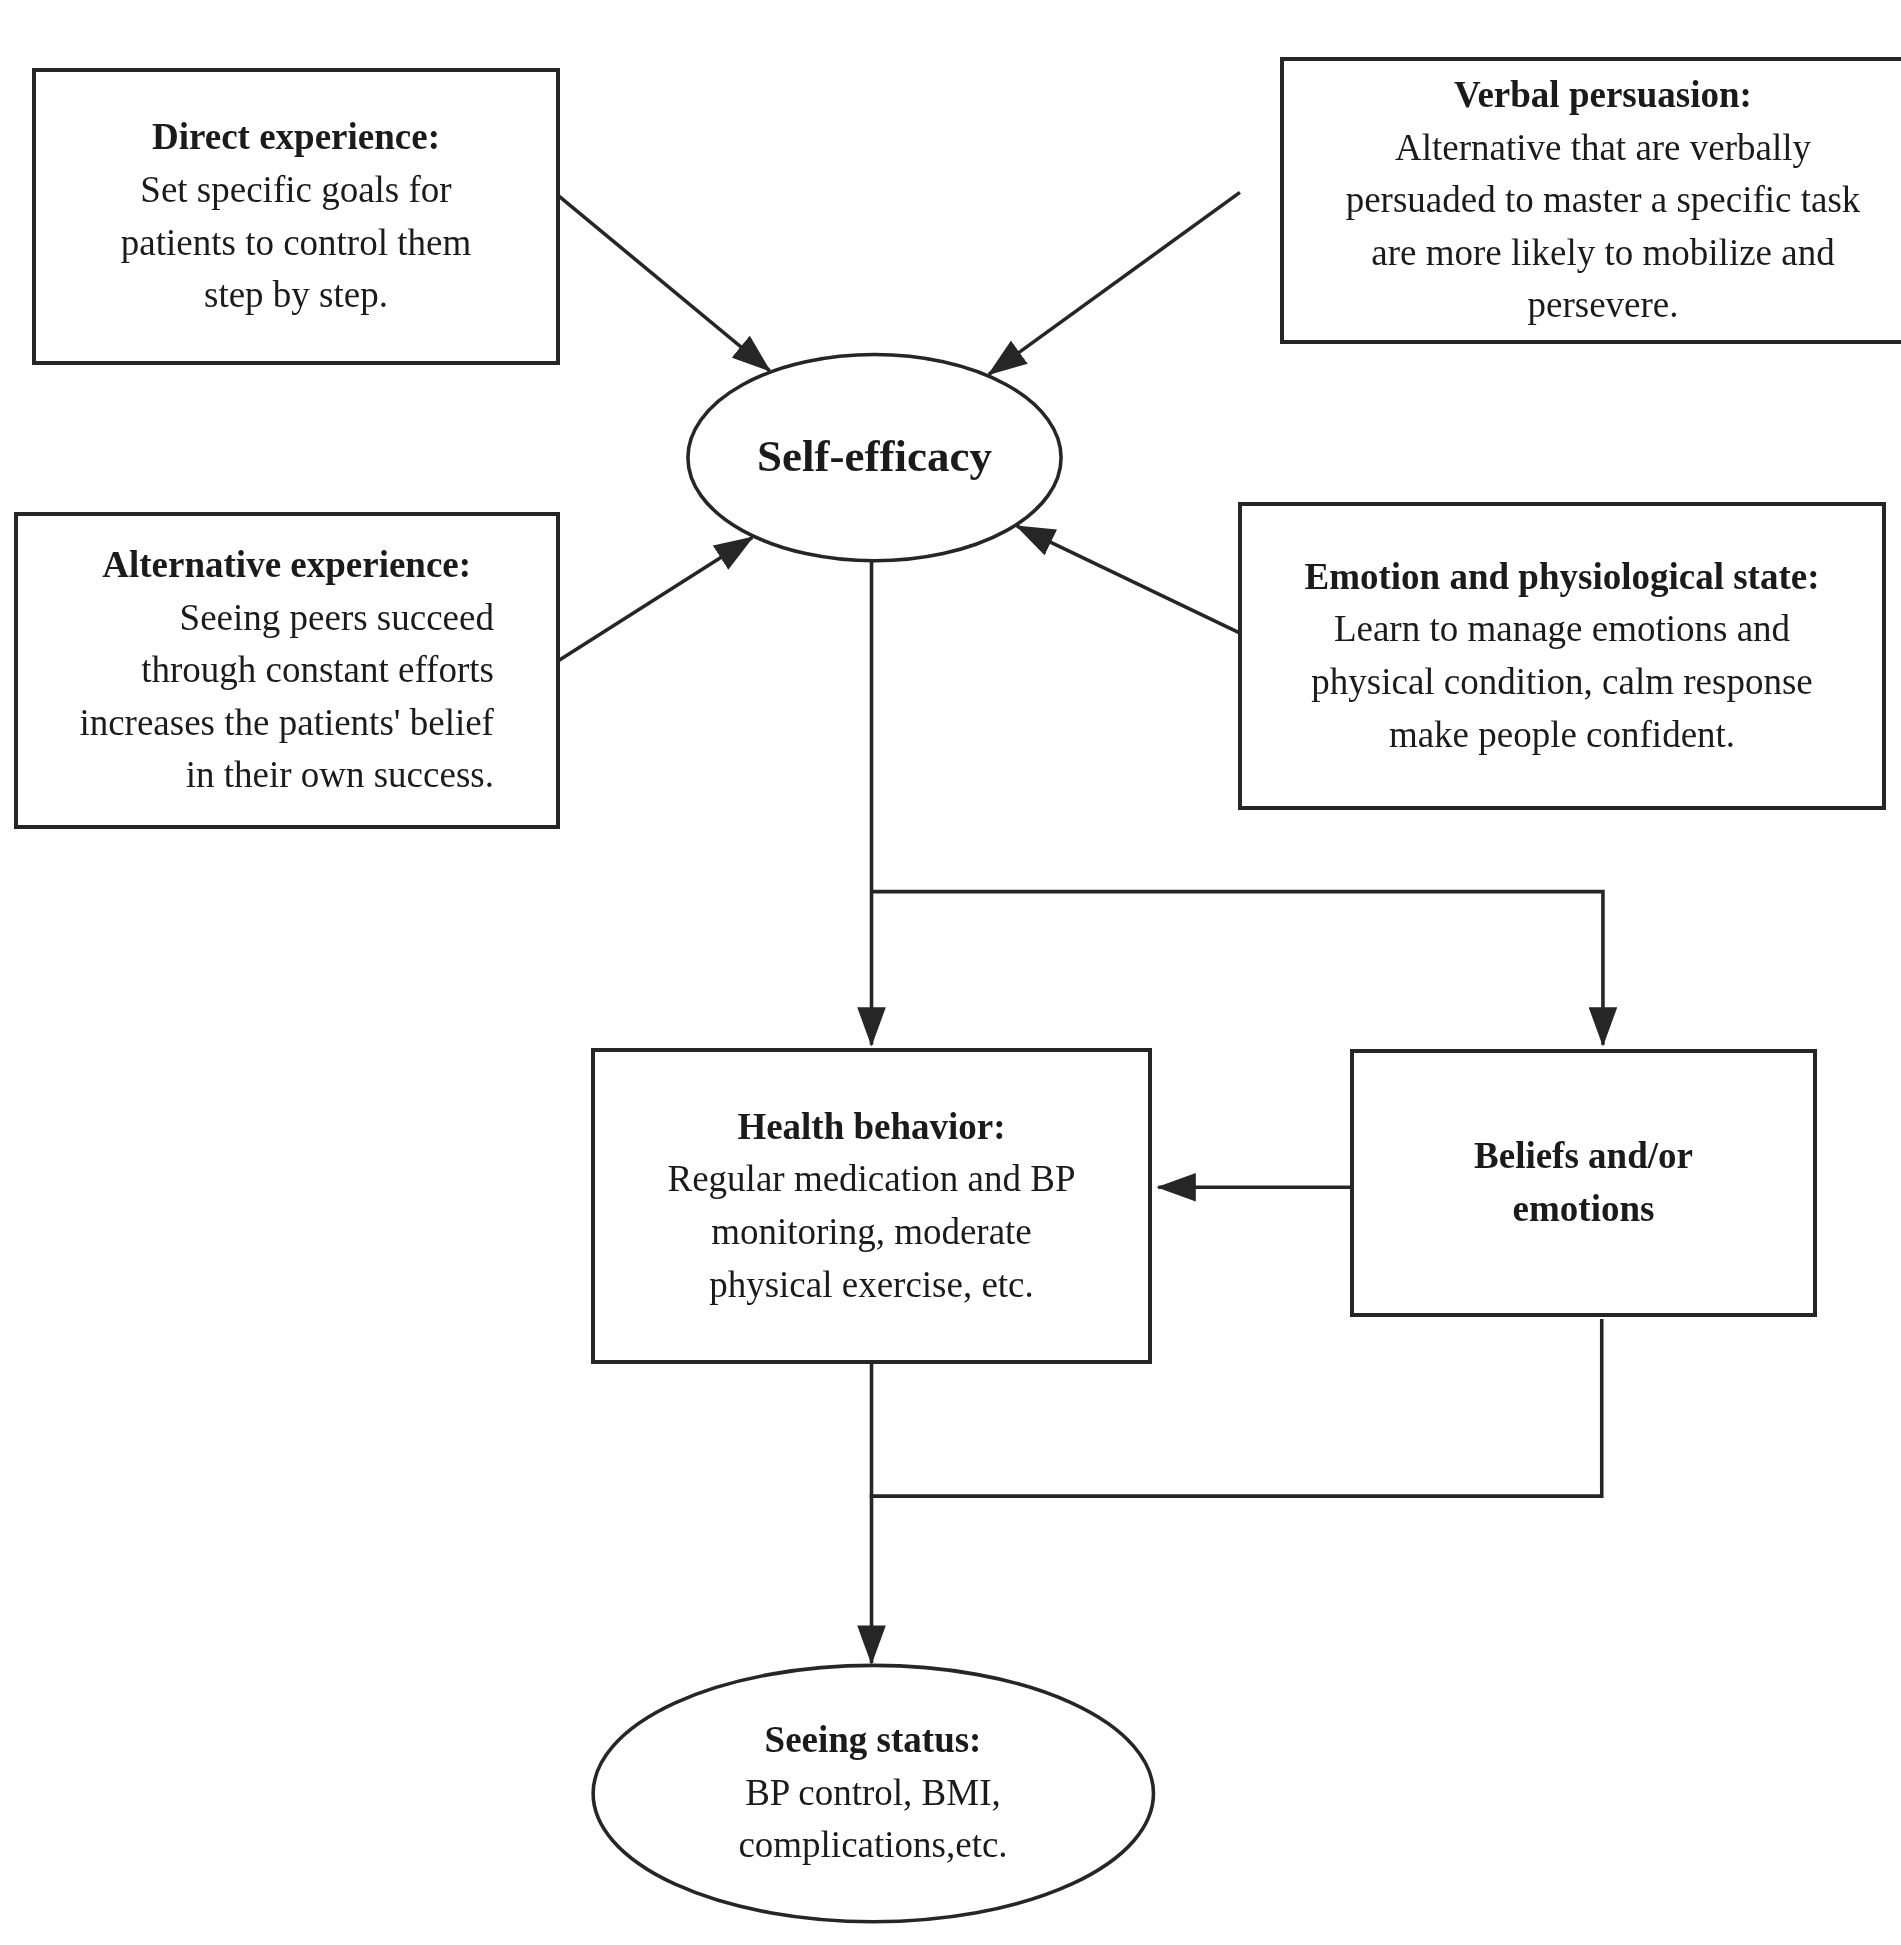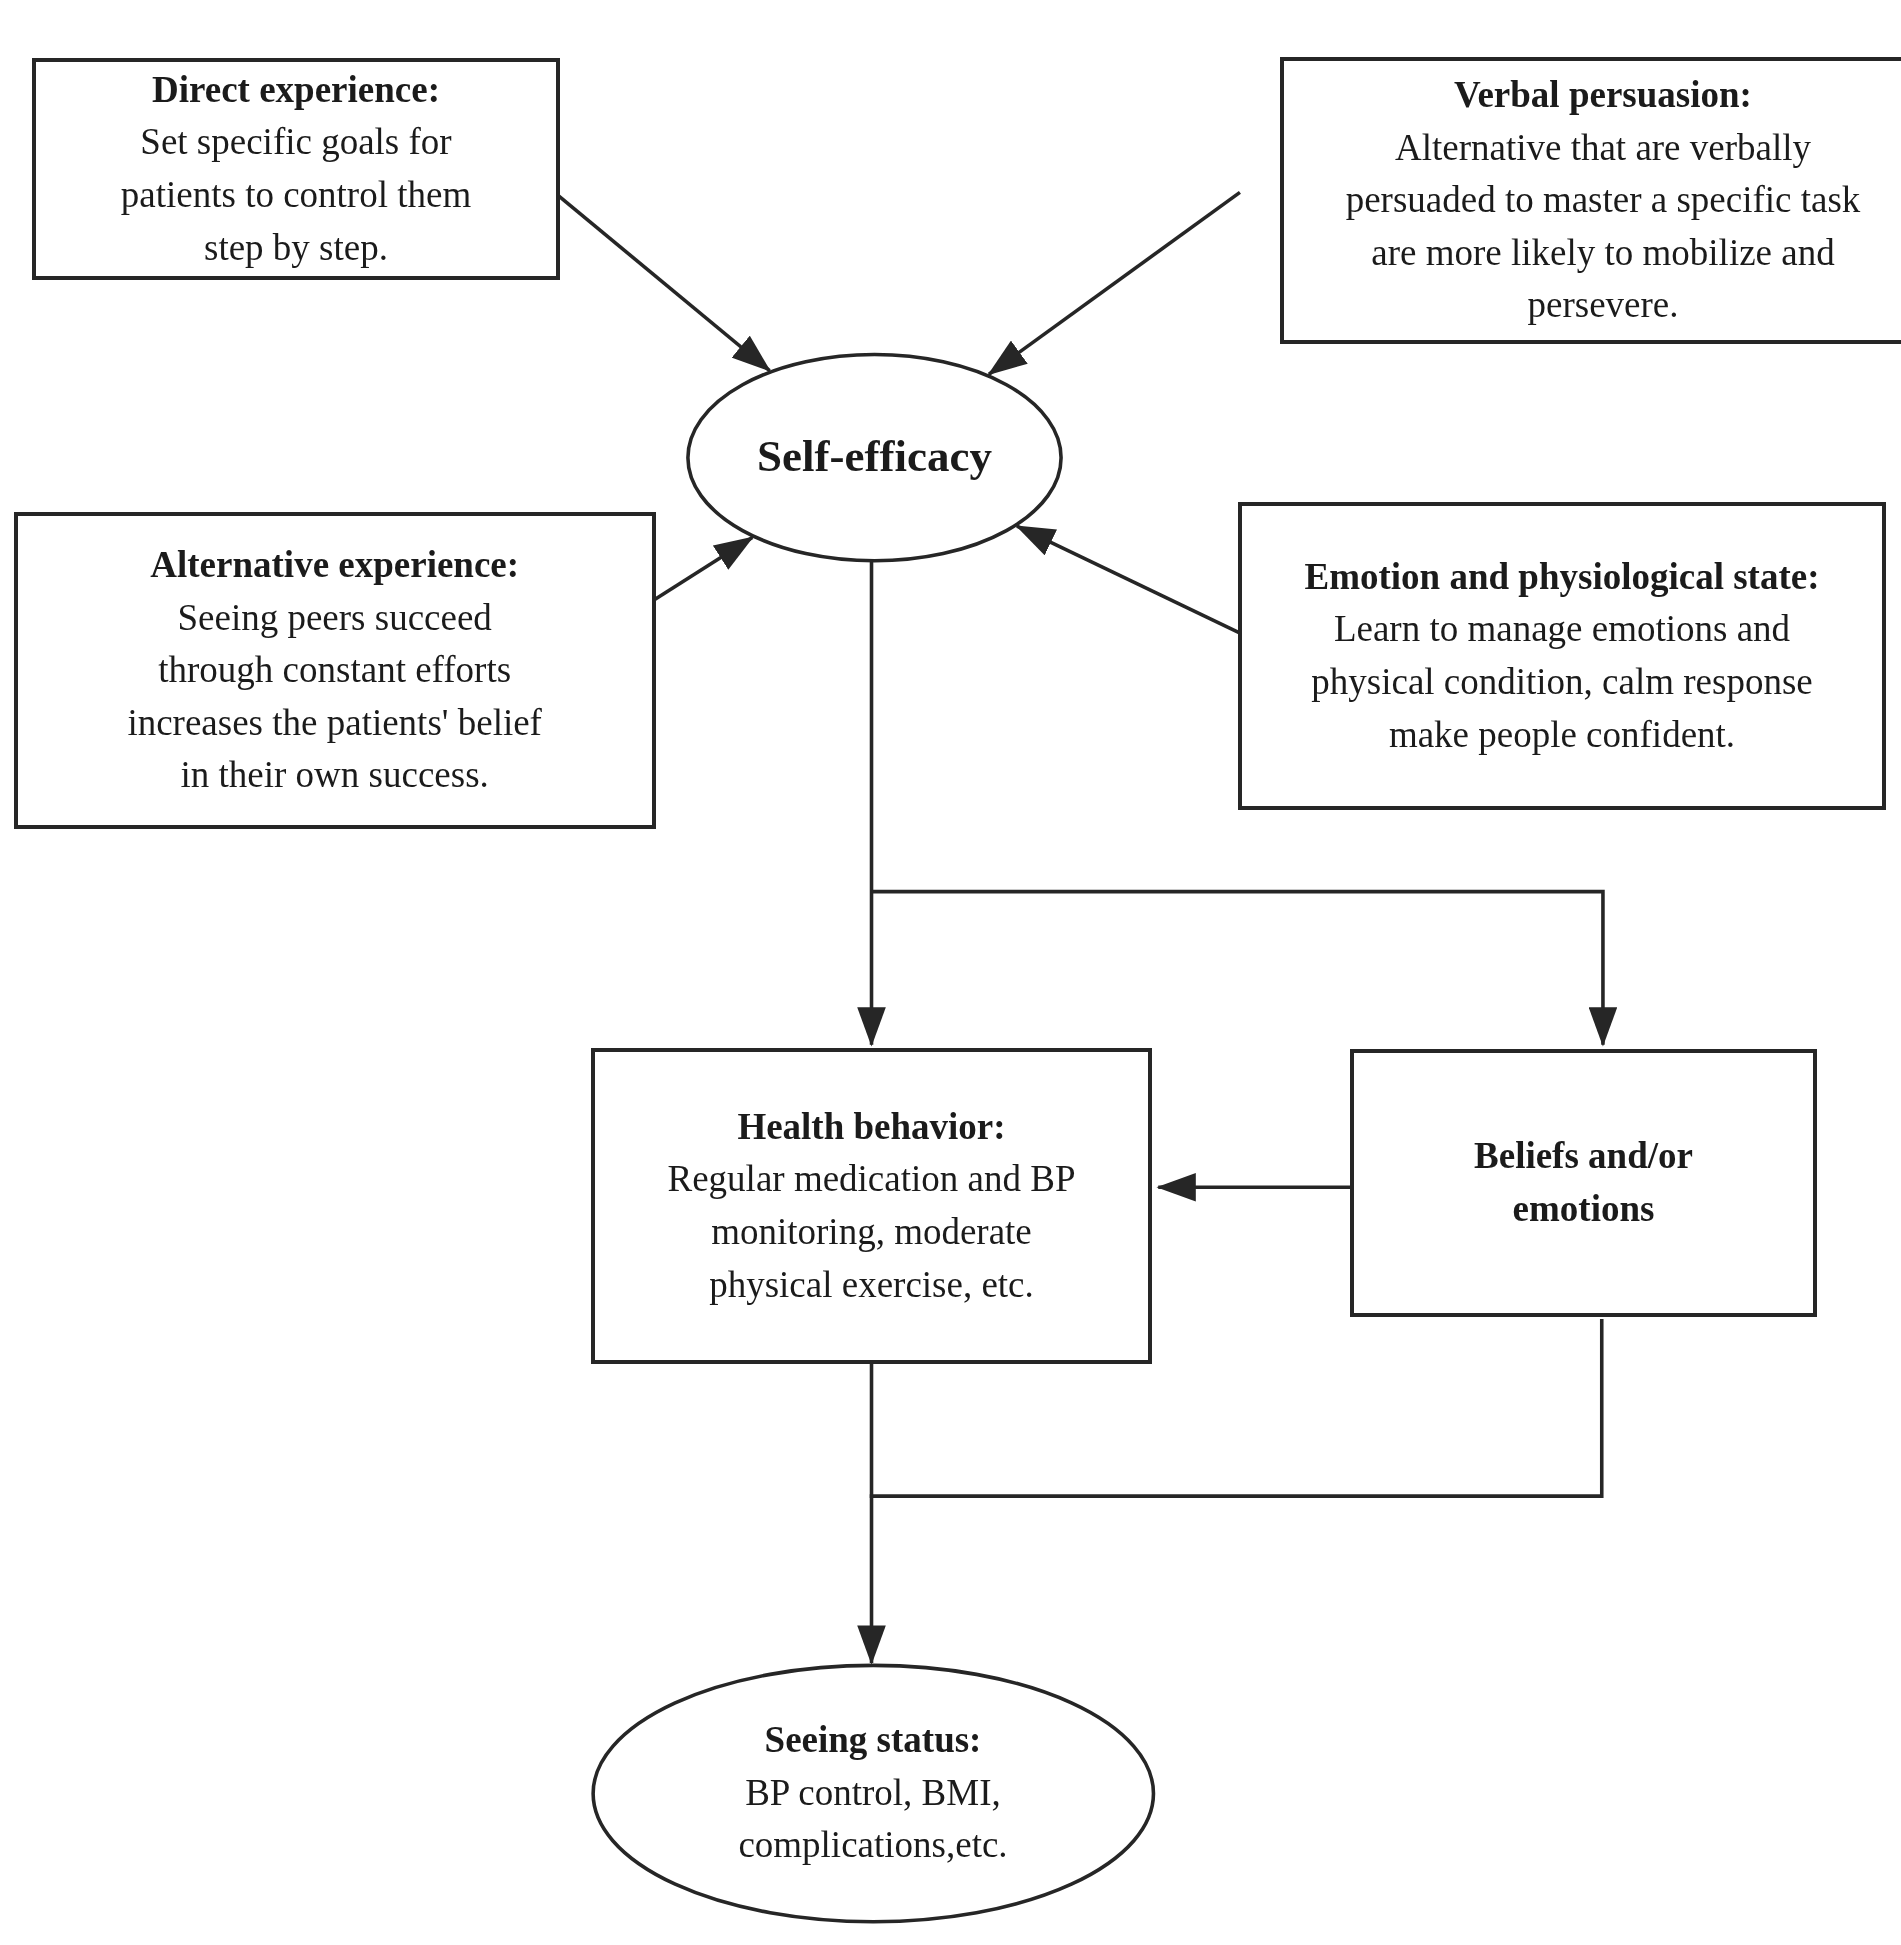--- a/index.html
+++ b/index.html
@@ -83,36 +83,36 @@
 
     <path d="M 2687 2212 L 2687 2509 L 1459 2509" stroke="#262626" stroke-width="6" fill="none"></path>
 
     <path d="M 1462 2220 L 1462 2789" stroke="#262626" stroke-width="6" fill="none" marker-end="url(#arrowhead)"></path>
 
     <ellipse cx="1467" cy="767" rx="313" ry="173" fill="#ffffff" stroke="#262626" stroke-width="6"></ellipse>
 
     <ellipse cx="1465" cy="3008" rx="470" ry="215" fill="#ffffff" stroke="#262626" stroke-width="6"></ellipse>
   </svg>
 
-  <div class="node box" style="left:32px; top:58px; width:528px; height:222px;">
+  <div class="node box" style="left:32px; top:68px; width:528px; height:297px;">
     <div class="node-title">Direct experience:</div>
     <div class="node-body">Set specific goals for
 patients to control them
 step by step.</div>
   </div>
 
   <div class="node box" style="left:1280px; top:57px; width:646px; height:287px;">
     <div class="node-title">Verbal persuasion:</div>
     <div class="node-body">Alternative that are verbally
 persuaded to master a specific task
 are more likely to mobilize and
 persevere.</div>
   </div>
 
-  <div class="node box" style="left:13.7px; top:512px; width:642px; height:317px;">
+  <div class="node box" style="left:13.7px; top:512px; width:546px; height:317px;text-align:right;">
     <div class="node-title">Alternative experience:</div>
     <div class="node-body">Seeing peers succeed
 through constant efforts
 increases  the patients' belief
 in their own success.</div>
   </div>
 
   <div class="node box" style="left:1238px; top:502px; width:648px; height:308px;">
     <div class="node-title">Emotion and physiological state:</div>
     <div class="node-body">Learn to manage emotions and

